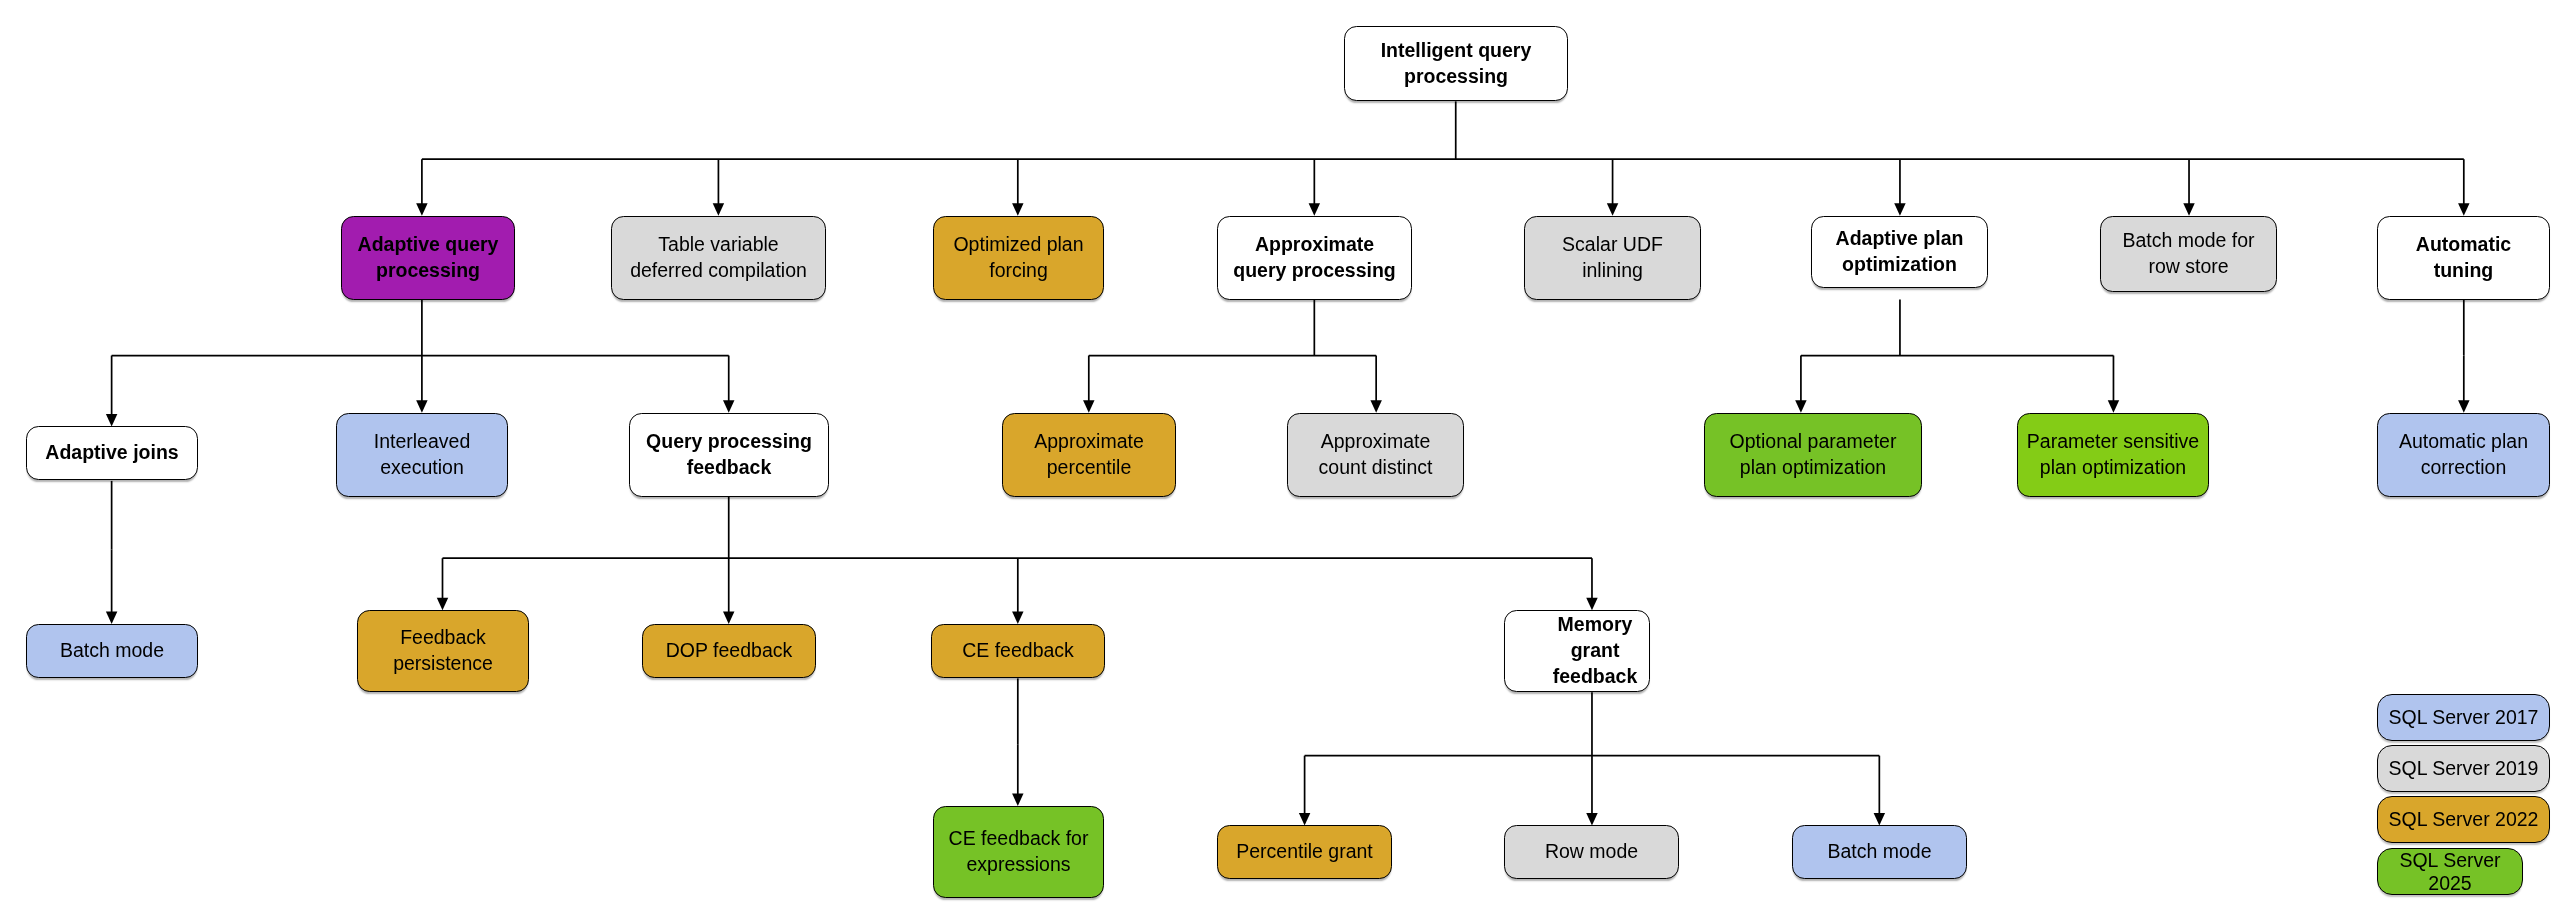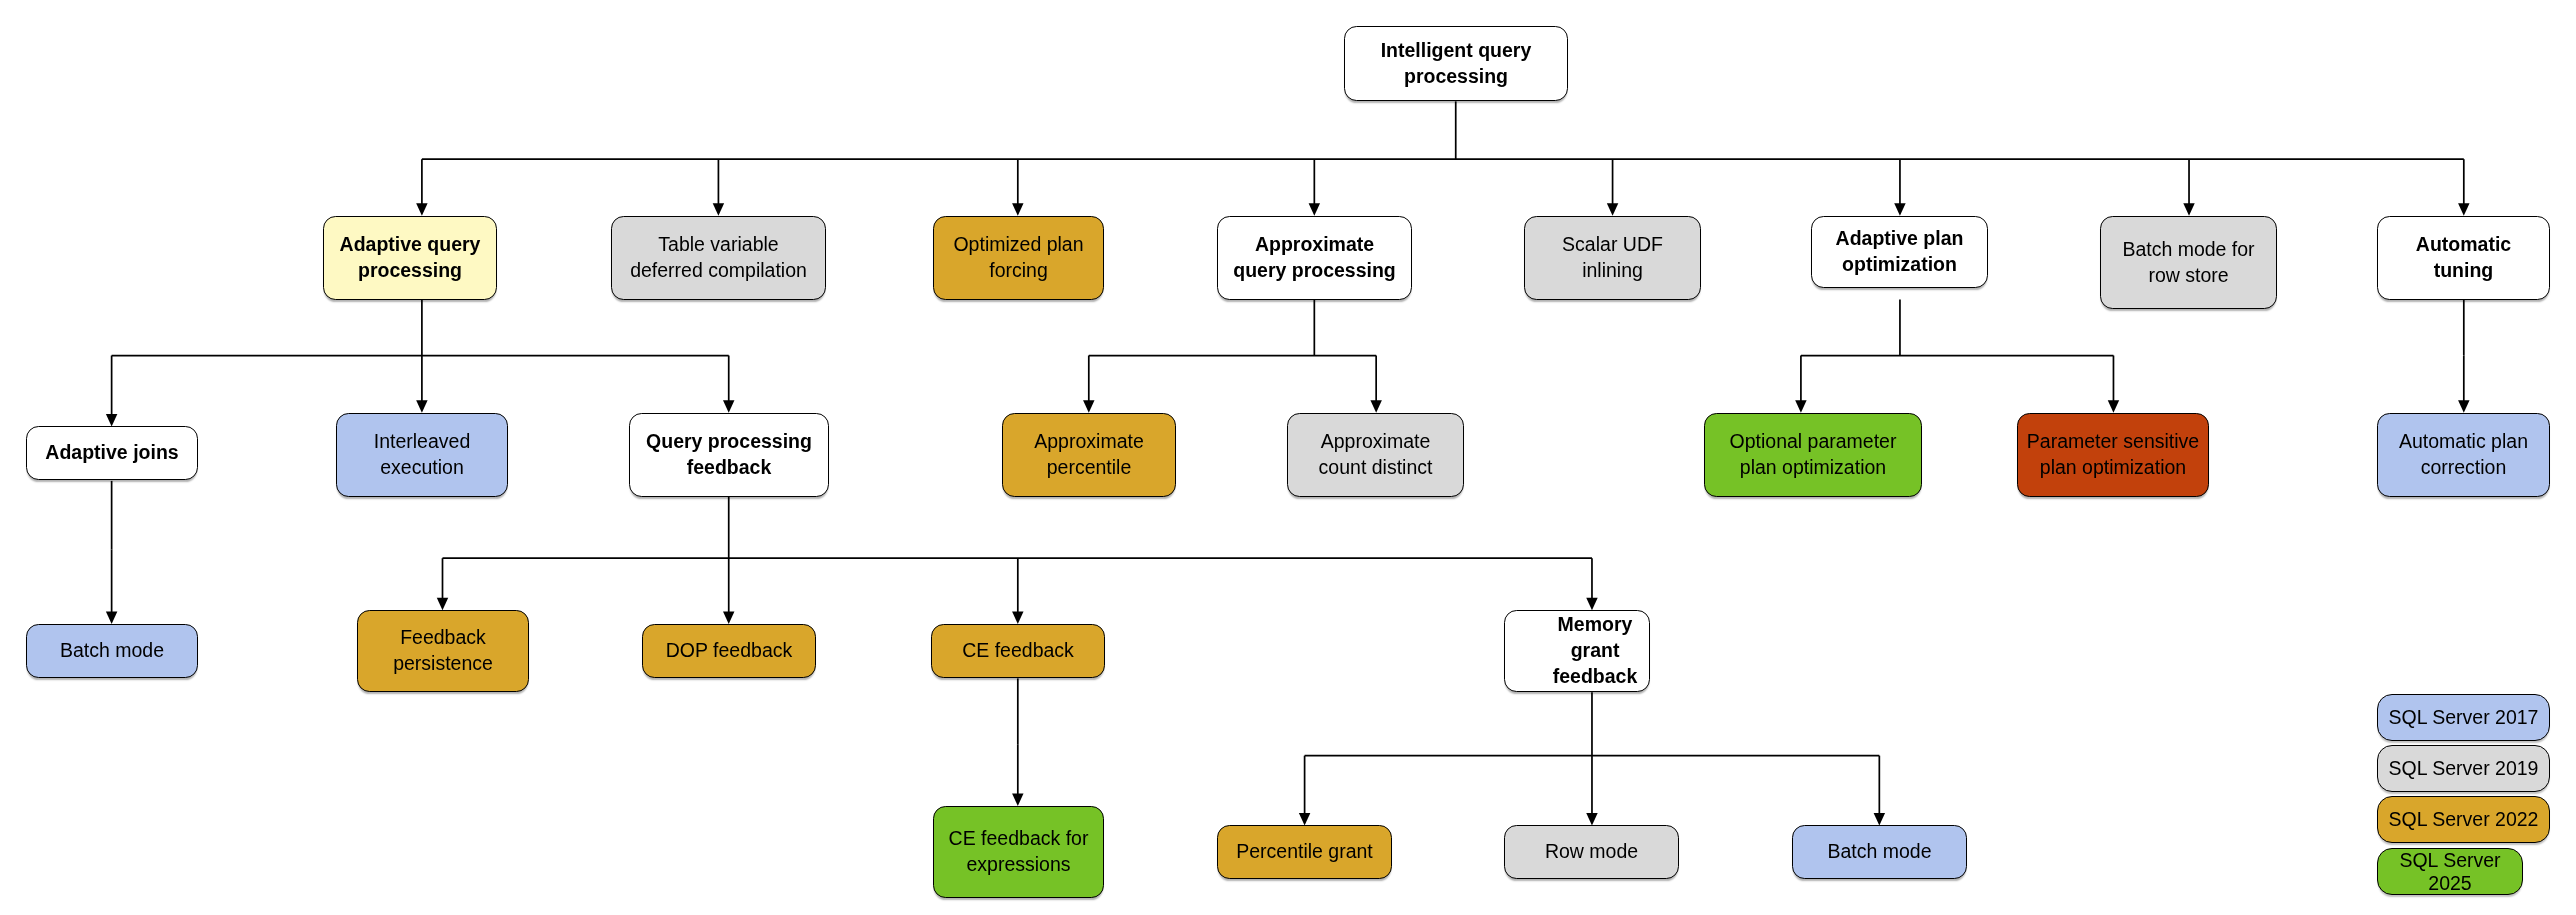--- a/index.html
+++ b/index.html
@@ -127,21 +127,21 @@
         <polygon points="2771,1420 2791,1420 2781,1442" fill="#000000" stroke="none"></polygon>
         <path d="M 3283 1320 V 1422"></path>
         <polygon points="3273,1420 3293,1420 3283,1442" fill="#000000" stroke="none"></polygon>
       </g>
     </svg>
   <div id="nodes-layer">
       <div class="node bold" style="left: 1344px; top: 26px; width: 224px; height: 75px; background: rgb(255, 255, 255);">
         <span class="lbl">Intelligent query
 processing</span>
       </div>
-      <div class="node bold" style="left: 323px; top: 216px; width: 174px; height: 84px; background: #fef9c3;">
+      <div class="node bold" style="left: 341px; top: 216px; width: 174px; height: 84px; background: #a21caf;">
         <span class="lbl">Adaptive query
 processing</span>
       </div>
       <div class="node" style="left: 611px; top: 216px; width: 215px; height: 84px; background: rgb(217, 217, 217);">
         <span class="lbl">Table variable
 deferred compilation</span>
       </div>
       <div class="node" style="left: 933px; top: 216px; width: 171px; height: 84px; background: rgb(217, 166, 43);">
         <span class="lbl">Optimized plan
 forcing</span>
@@ -151,21 +151,21 @@
 query processing</span>
       </div>
       <div class="node" style="left: 1524px; top: 216px; width: 177px; height: 84px; background: rgb(217, 217, 217);">
         <span class="lbl">Scalar UDF
 inlining</span>
       </div>
       <div class="node bold" style="left: 1811px; top: 216px; width: 177px; height: 72px; background: rgb(255, 255, 255);">
         <span class="lbl">Adaptive plan
 optimization</span>
       </div>
-      <div class="node" style="left: 2100px; top: 216px; width: 177px; height: 93px; background: rgb(217, 217, 217);">
+      <div class="node" style="left: 2100px; top: 216px; width: 177px; height: 76px; background: rgb(217, 217, 217);">
         <span class="lbl">Batch mode for
 row store</span>
       </div>
       <div class="node bold" style="left: 2377px; top: 216px; width: 173px; height: 84px; background: rgb(255, 255, 255);">
         <span class="lbl">Automatic
 tuning</span>
       </div>
       <div class="node bold" style="left: 26px; top: 426px; width: 172px; height: 54px; background: rgb(255, 255, 255);">
         <span class="lbl">Adaptive joins</span>
       </div>
@@ -182,21 +182,21 @@
 percentile</span>
       </div>
       <div class="node" style="left: 1287px; top: 413px; width: 177px; height: 84px; background: rgb(217, 217, 217);">
         <span class="lbl">Approximate
 count distinct</span>
       </div>
       <div class="node" style="left: 1704px; top: 413px; width: 218px; height: 84px; background: rgb(118, 194, 38);">
         <span class="lbl">Optional parameter
 plan optimization</span>
       </div>
-      <div class="node" style="left: 2017px; top: 413px; width: 192px; height: 84px; background: #c2410c;">
+      <div class="node" style="left: 2017px; top: 413px; width: 192px; height: 84px; background: #84cc16;">
         <span class="lbl">Parameter sensitive
 plan optimization</span>
       </div>
       <div class="node" style="left: 2377px; top: 413px; width: 173px; height: 84px; background: rgb(176, 196, 238);">
         <span class="lbl">Automatic plan
 correction</span>
       </div>
       <div class="node" style="left: 26px; top: 624px; width: 172px; height: 54px; background: rgb(176, 196, 238);">
         <span class="lbl">Batch mode</span>
       </div>

